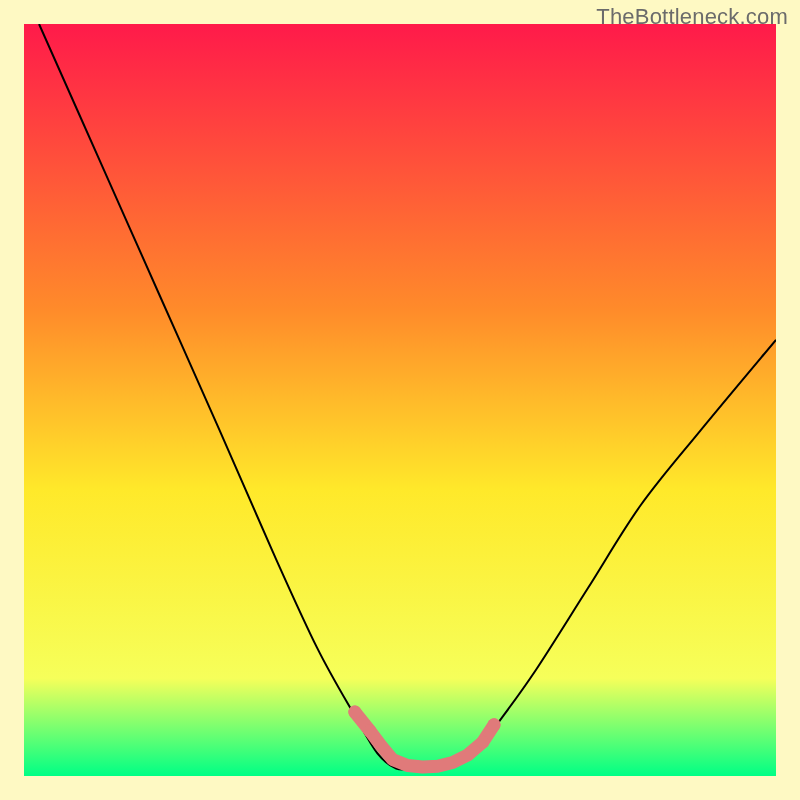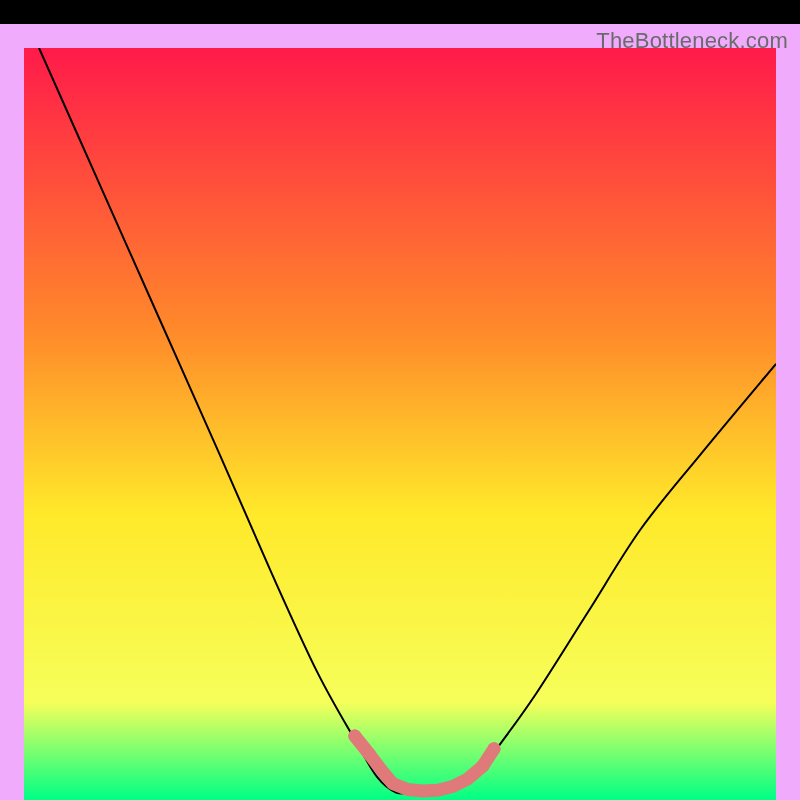--- a/index.html
+++ b/index.html
@@ -7,22 +7,21 @@
     padding: 0;
     width: 800px;
     height: 800px;
     background: #000;
     overflow: hidden;
     font-family: Arial, Helvetica, sans-serif;
   }
   .frame {
     position: absolute;
     inset: 0;
-    background: #f0abfc;
-    margin-top: 24px;
+    background: #fef9c3;
   }
   .plot {
     position: absolute;
     left: 24px;
     top: 24px;
     width: 752px;
     height: 752px;
   }
   .watermark {
     position: absolute;

